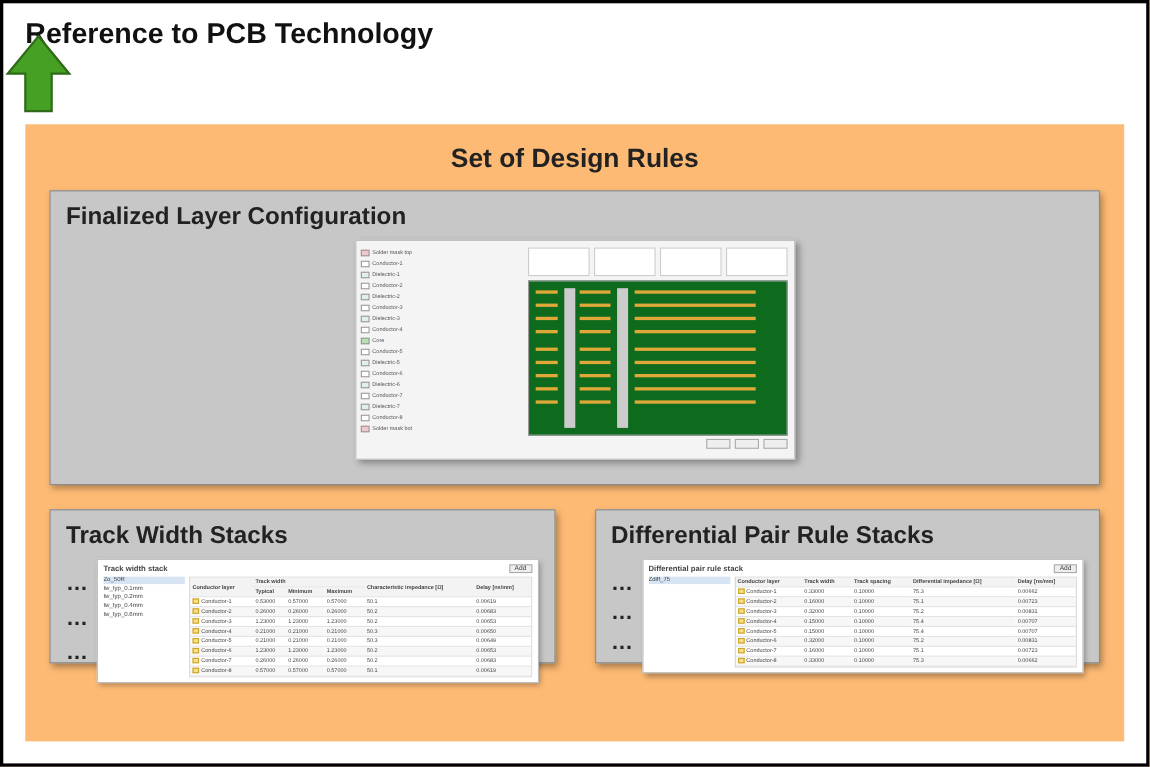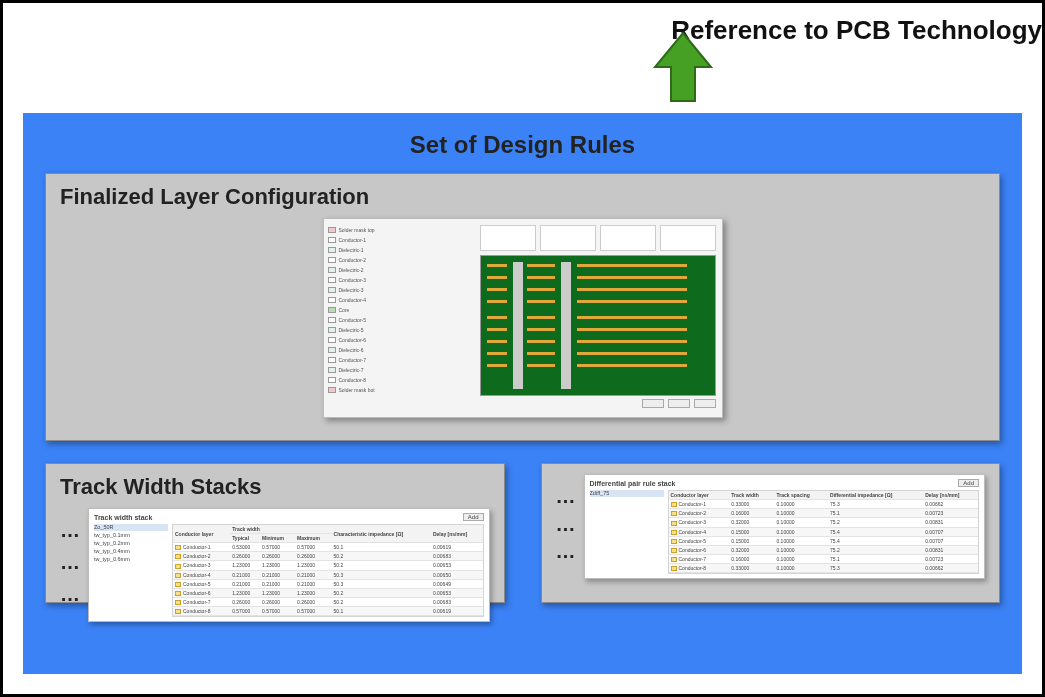--- a/index.html
+++ b/index.html
@@ -8,39 +8,39 @@
     font-family: "Segoe UI", Arial, sans-serif;
     background: #fff;
     border: 3px solid #000;
     position: relative;
     overflow: hidden;
   }
   .top-row {
     position: absolute;
     top: 12px; left: 0; right: 0;
     display: flex;
-    justify-content: flex-end;
+    justify-content: flex-start;
     align-items: center;
     gap: 20px;
   }
   .arrow-up {
     width: 0; height: 0;
     position: relative;
   }
   .arrow-up svg { display: block; }
   .ref-text {
     font-size: 26px;
     font-weight: 700;
     color: #111;
   }
   .blue-panel {
     position: absolute;
     left: 20px; right: 20px;
     top: 110px; bottom: 20px;
-    background: #3b82f6;
+    background: #fdba74;
     padding: 18px 22px 20px 22px;
   }
   .panel-title {
     text-align: center;
     font-size: 24px;
     font-weight: 700;
     color: #222;
     margin-bottom: 14px;
   }
   .gray-box {
@@ -382,20 +382,21 @@
                     </tr>
                   </tbody>
                 </table>
             </div>
           </div>
         </div>
       </div>
     </div>
 
     <div class="gray-box bottom-right">
+      <div class="gray-title">Differential Pair Rule Stacks</div>
       <div class="stack-body">
         <div class="ell-col">
           <span>…</span>
           <span>…</span>
           <span>…</span>
         </div>
         <div class="stack-thumb">
           <div class="st-top">
             <span class="st-title">Differential pair rule stack</span>
             <span class="st-addbtn">Add</span>

